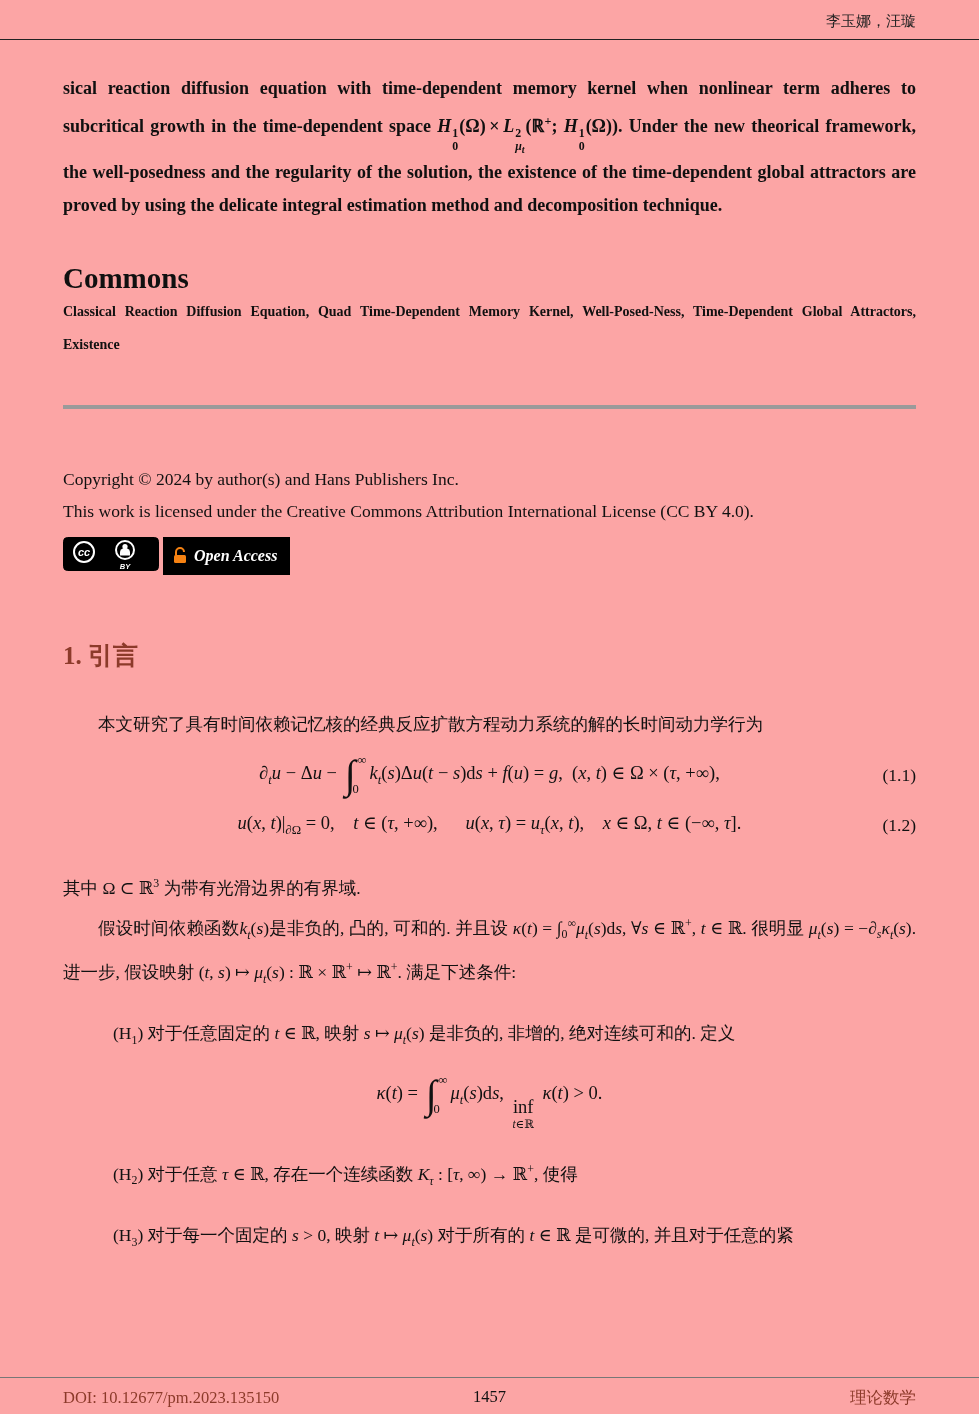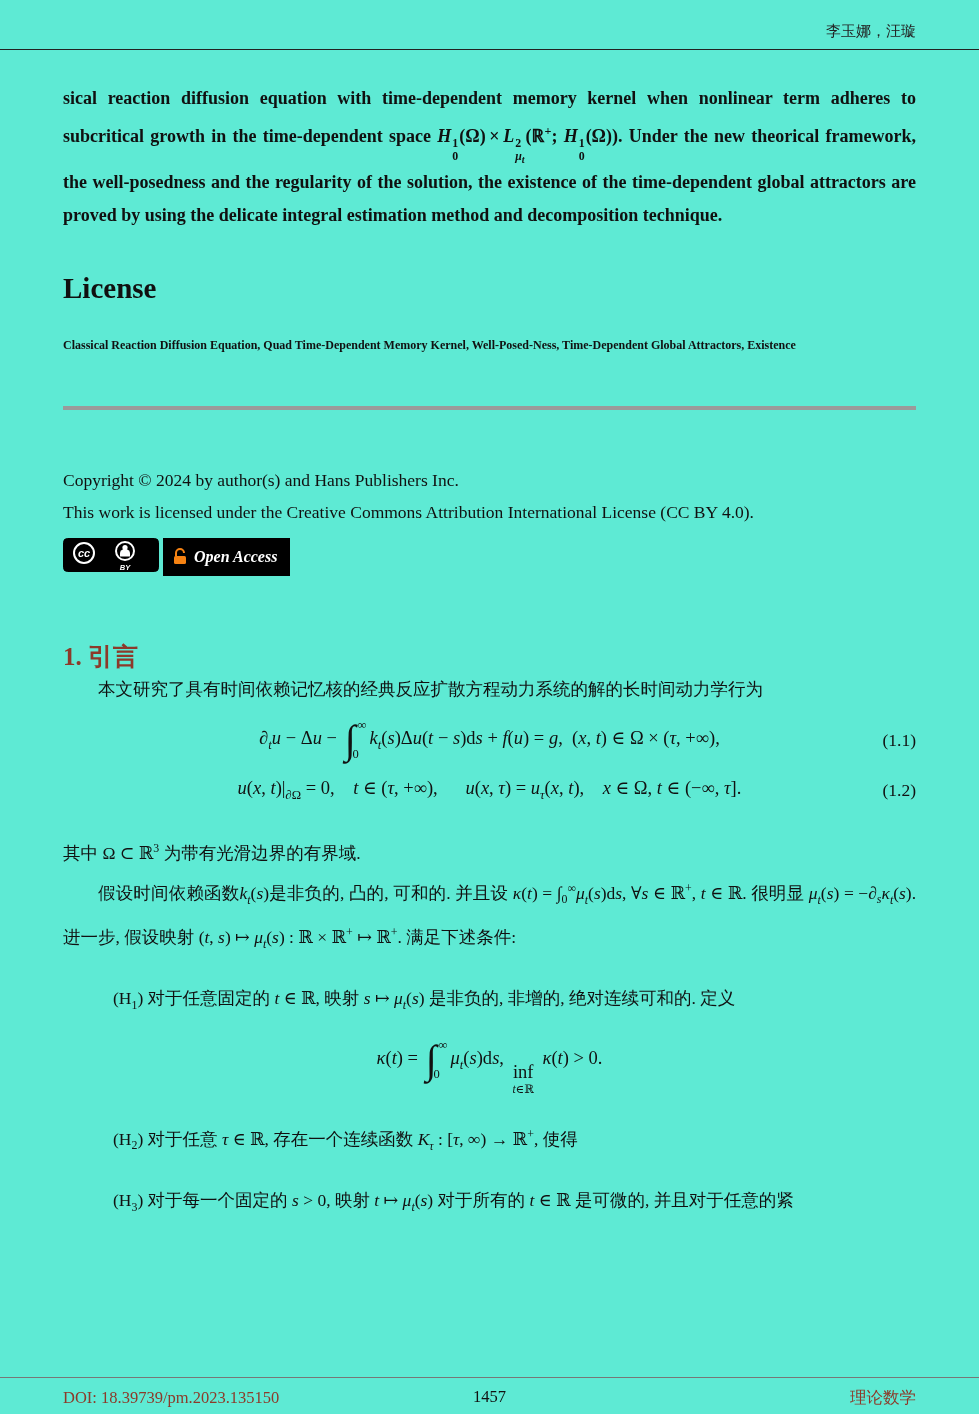--- a/index.html
+++ b/index.html
@@ -1,59 +1,59 @@
 <!DOCTYPE html>
 <html style="--accent-red: #8c3a2a; --link-blue: #3a5da8;"><head>
 <meta charset="utf-8">
 <style>
   * { margin:0; padding:0; box-sizing:border-box; }
   html,body { background:#ffffff; }
   body { font-family:"Liberation Serif","DejaVu Serif",serif; color:#111; }
 
   .page {
     position:relative; width:979px; height:1414px; margin:0 auto;
-    background:#5eead4; overflow:hidden; padding:12px 63px;
+    background:#fca5a5; overflow:hidden; padding:2px 63px;
   }
 
   
   .header {
     margin:0 -63px; padding:10px 63px 8px 63px;
     border-bottom:1.5px solid #222; text-align:right;
     font-size:15px; color:#222;
   }
 
   
   .abstract {
     margin-top:32px; font-weight:bold; font-size:18px;
     line-height:33px; text-align:justify; color:#101010;
   }
 
   
   .kw-heading { margin-top:40px; font-size:29px; font-weight:bold; color:#101010; }
-  .kw-text { margin-top:24px; font-weight:bold; font-size:12px; line-height:33px; text-align:justify; }
+  .kw-text { font-weight:bold; font-size:14px; line-height:33px; text-align:justify; }
 
   .thick-rule { margin-top:44px; height:4px; background:#9a9a9a; border:none; }
 
   
   .license { margin-top:54px; font-size:17.5px; line-height:32px; }
   .license a, .cc-url { color:var(--link-blue,#3a5da8); text-decoration:none; cursor:pointer; }
 
   .badges { margin-top:10px; display:flex; align-items:flex-start; gap:4px;font-style:italic; }
   .cc-badge { display:inline-block; cursor:pointer; }
   .oa-badge {
     display:inline-flex; align-items:center; gap:7px; background:#000; color:#fff;
     padding:4px 13px 4px 10px; font-weight:bold; font-size:16px; height:38px; cursor:pointer;
   }
 
   
   .sec-heading { margin-top:64px; font-size:25px; font-weight:bold; color:var(--accent-red,#8c3a2a); }
 
   .para { font-size:17.5px; line-height:33px; text-align:justify; }
   .indent { text-indent:2em; }
-  .p-intro { }
+  .p-intro { margin-top:36px; }
   .p-domain { margin-top:24px; }
   .p-assume { margin-top:2px; }
   .hitem { margin-left:50px; margin-top:22px; }
 
   
   .eq-block { margin-top:10px; }
   .eq-row {
     position:relative; display:flex; justify-content:center; align-items:center;
     font-size:18.5px; margin:8px 0; min-height:36px;
   }
@@ -102,21 +102,21 @@
         <span>1</span>
         <span>0</span>
       </span>(Ω) × <i>L</i><span class="ss">
         <span>2</span>
         <span><i>μ<sub>t</sub></i></span>
       </span>(ℝ<sup>+</sup>; <i>H</i><span class="ss">
         <span>1</span>
         <span>0</span>
       </span>(Ω)). Under the new theorical framework, the well-posedness and the regularity of the solution, the existence of the time-dependent global attractors are proved by using the delicate integral estimation method and decomposition technique.</p>
 
-  <h2 class="kw-heading">License</h2>
+  <h2 class="kw-heading">Commons</h2>
   <p class="kw-text">Classical Reaction Diffusion Equation, Quad Time-Dependent Memory Kernel, Well-Posed-Ness, Time-Dependent Global Attractors, Existence</p>
 
   <hr class="thick-rule">
 
   <div class="license">
     <div>Copyright © 2024 by author(s) and Hans Publishers Inc.</div>
     <div>This work is licensed under the Creative Commons Attribution International License (CC BY 4.0).</div>
   </div>
 
   <div class="badges">
@@ -176,18 +176,18 @@
           </span>
         </span><i>μ<sub>t</sub></i>(<i>s</i>)d<i>s</i>, <span class="underop">inf<span class="u"><i>t</i>∈ℝ</span></span> <i>κ</i>(<i>t</i>) &gt; 0.</span>
   </div>
 
   <p class="para hitem">(H<sub>2</sub>) 对于任意 <i>τ</i> ∈ ℝ, 存在一个连续函数 <i>K<sub>τ</sub></i> : [<i>τ</i>, ∞) → ℝ<sup>+</sup>, 使得</p>
 
 
   <p class="para hitem">(H<sub>3</sub>) 对于每一个固定的 <i>s</i> &gt; 0, 映射 <i>t</i> ↦ <i>μ<sub>t</sub></i>(<i>s</i>) 对于所有的 <i>t</i> ∈ ℝ 是可微的, 并且对于任意的紧</p>
 
   <div class="footer">
-    <span class="doi">DOI: 18.39739/pm.2023.135150</span>
+    <span class="doi">DOI: 10.12677/pm.2023.135150</span>
     <span class="pageno">1457</span>
     <span class="journal">理论数学</span>
   </div>
 
 </div>
 
 </body></html>

